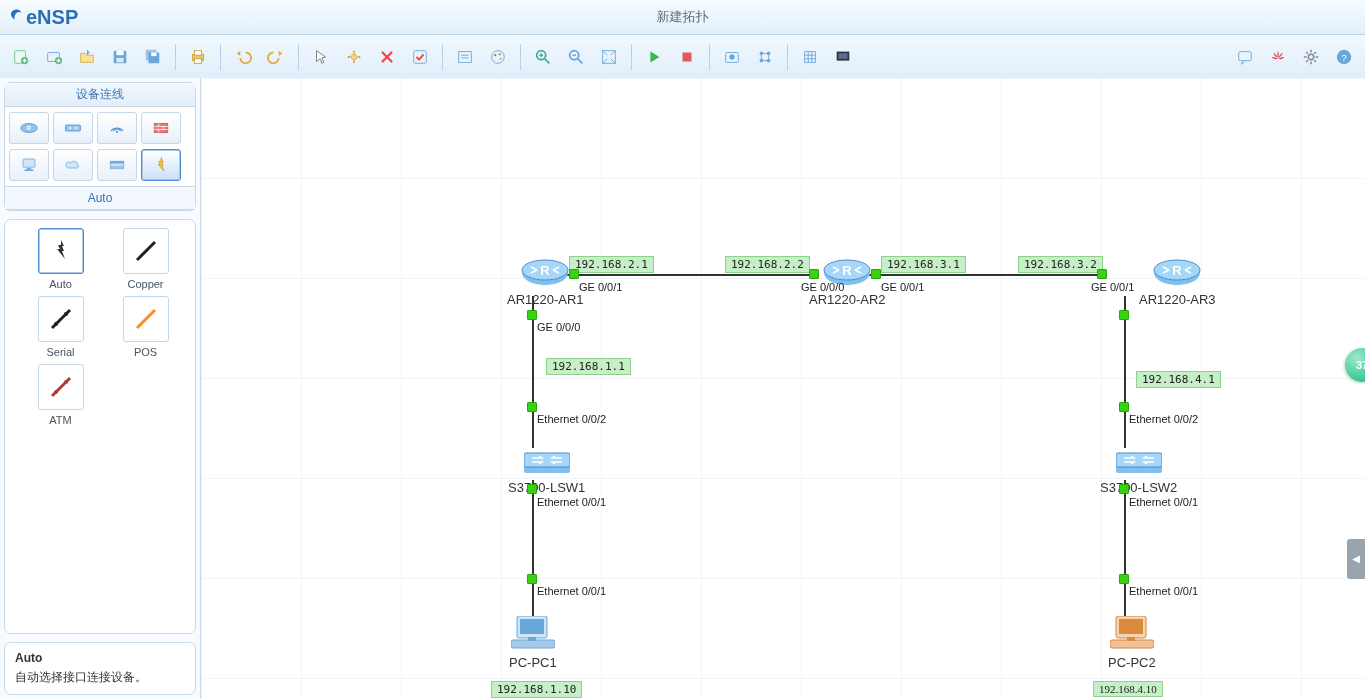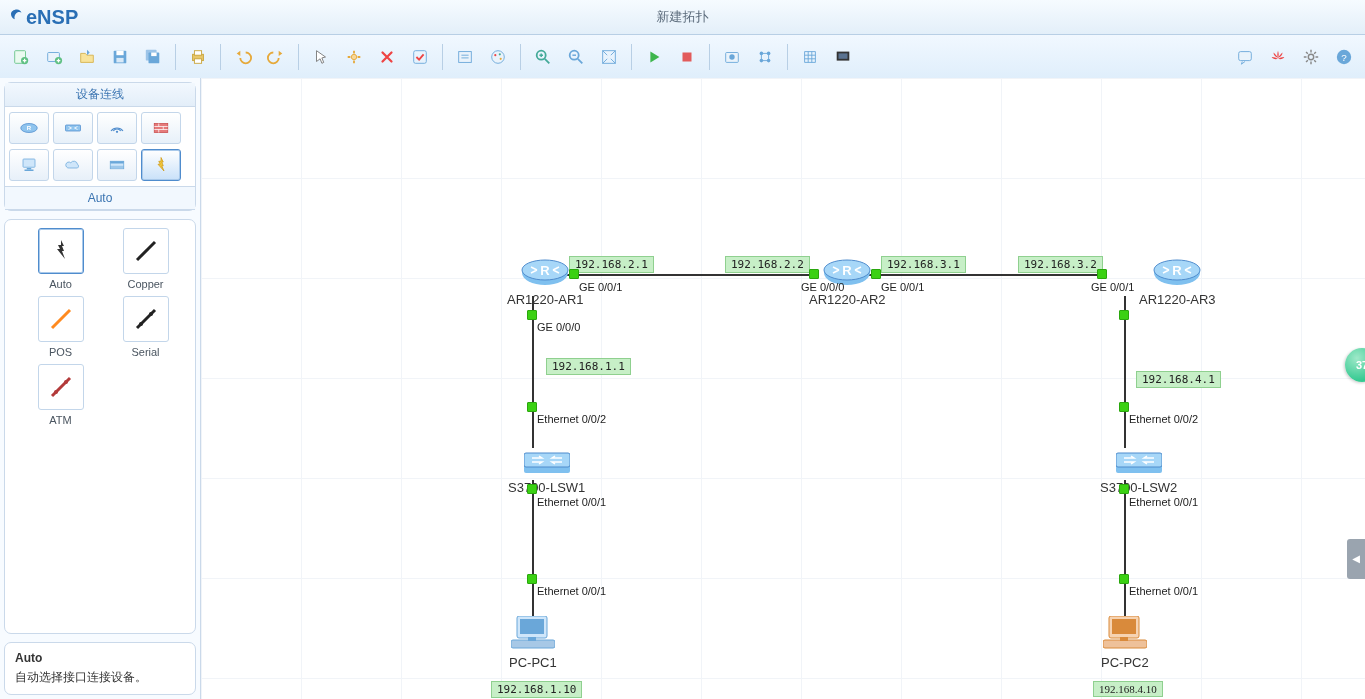--- a/index.html
+++ b/index.html
@@ -428,34 +428,34 @@
           <div class="sw">
               <svg width="28" height="28">
                 <line x1="5" y1="23" x2="23" y2="5" stroke="#222" stroke-width="3"></line>
               </svg>
             </div>
           <span class="lbl">Copper</span>
         </div>
         <div class="linkitem">
           <div class="sw">
               <svg width="28" height="28">
-                <line x1="5" y1="23" x2="23" y2="5" stroke="#ff8a1f" stroke-width="3"></line>
-              </svg>
-            </div>
-          <span class="lbl">POS</span>
-        </div>
-        <div class="linkitem">
-          <div class="sw">
-              <svg width="28" height="28">
                 <line x1="5" y1="23" x2="23" y2="5" stroke="#222" stroke-width="3"></line>
                 <circle cx="9" cy="19" r="2" fill="#222"></circle>
                 <circle cx="19" cy="9" r="2" fill="#222"></circle>
               </svg>
             </div>
           <span class="lbl">Serial</span>
+        </div>
+        <div class="linkitem">
+          <div class="sw">
+              <svg width="28" height="28">
+                <line x1="5" y1="23" x2="23" y2="5" stroke="#ff8a1f" stroke-width="3"></line>
+              </svg>
+            </div>
+          <span class="lbl">POS</span>
         </div>
         <div class="linkitem">
           <div class="sw">
               <svg width="28" height="28">
                 <line x1="5" y1="23" x2="23" y2="5" stroke="#b33a3a" stroke-width="3"></line>
                 <circle cx="9" cy="19" r="2" fill="#b33a3a"></circle>
                 <circle cx="19" cy="9" r="2" fill="#b33a3a"></circle>
               </svg>
             </div>
           <span class="lbl">ATM</span>
@@ -496,21 +496,21 @@
               </svg><div class="cap">AR1220-AR3</div></div>
             <div class="node" style="left: 307px; top: 373px;"><svg width="46" height="24">
                 <use href="#ico-switch"></use>
               </svg><div class="cap">S3700-LSW1</div></div>
             <div class="node" style="left: 899px; top: 373px;"><svg width="46" height="24">
                 <use href="#ico-switch"></use>
               </svg><div class="cap">S3700-LSW2</div></div>
             <div class="node" style="left: 308px; top: 538px;"><svg width="44" height="34">
                 <use href="#ico-pc-blue"></use>
               </svg><div class="cap">PC-PC1</div></div>
-            <div class="node" style="left: 900px; top: 538px;"><svg width="44" height="34">
+            <div class="node" style="left: 900px; top: 538px; padding-left: 7px;"><svg width="44" height="34">
                 <use href="#ico-pc-orange"></use>
               </svg><div class="cap">PC-PC2</div></div>
             <div class="iplab" style="left: 368px; top: 178px;">192.168.2.1</div>
             <div class="iplab" style="left: 524px; top: 178px; text-align: center;">192.168.2.2</div>
             <div class="iplab" style="left: 680px; top: 178px;">192.168.3.1</div>
             <div class="iplab" style="left: 817px; top: 178px;">192.168.3.2</div>
             <div class="iplab" style="left: 345px; top: 280px;">192.168.1.1</div>
             <div class="iplab" style="left: 935px; top: 293px;">192.168.4.1</div>
             <div class="iplab" style="left: 290px; top: 603px;">192.168.1.10</div>
             <div class="iplab" style="left: 892px; top: 603px; font-family: Liberation Serif, serif;">192.168.4.10</div>

